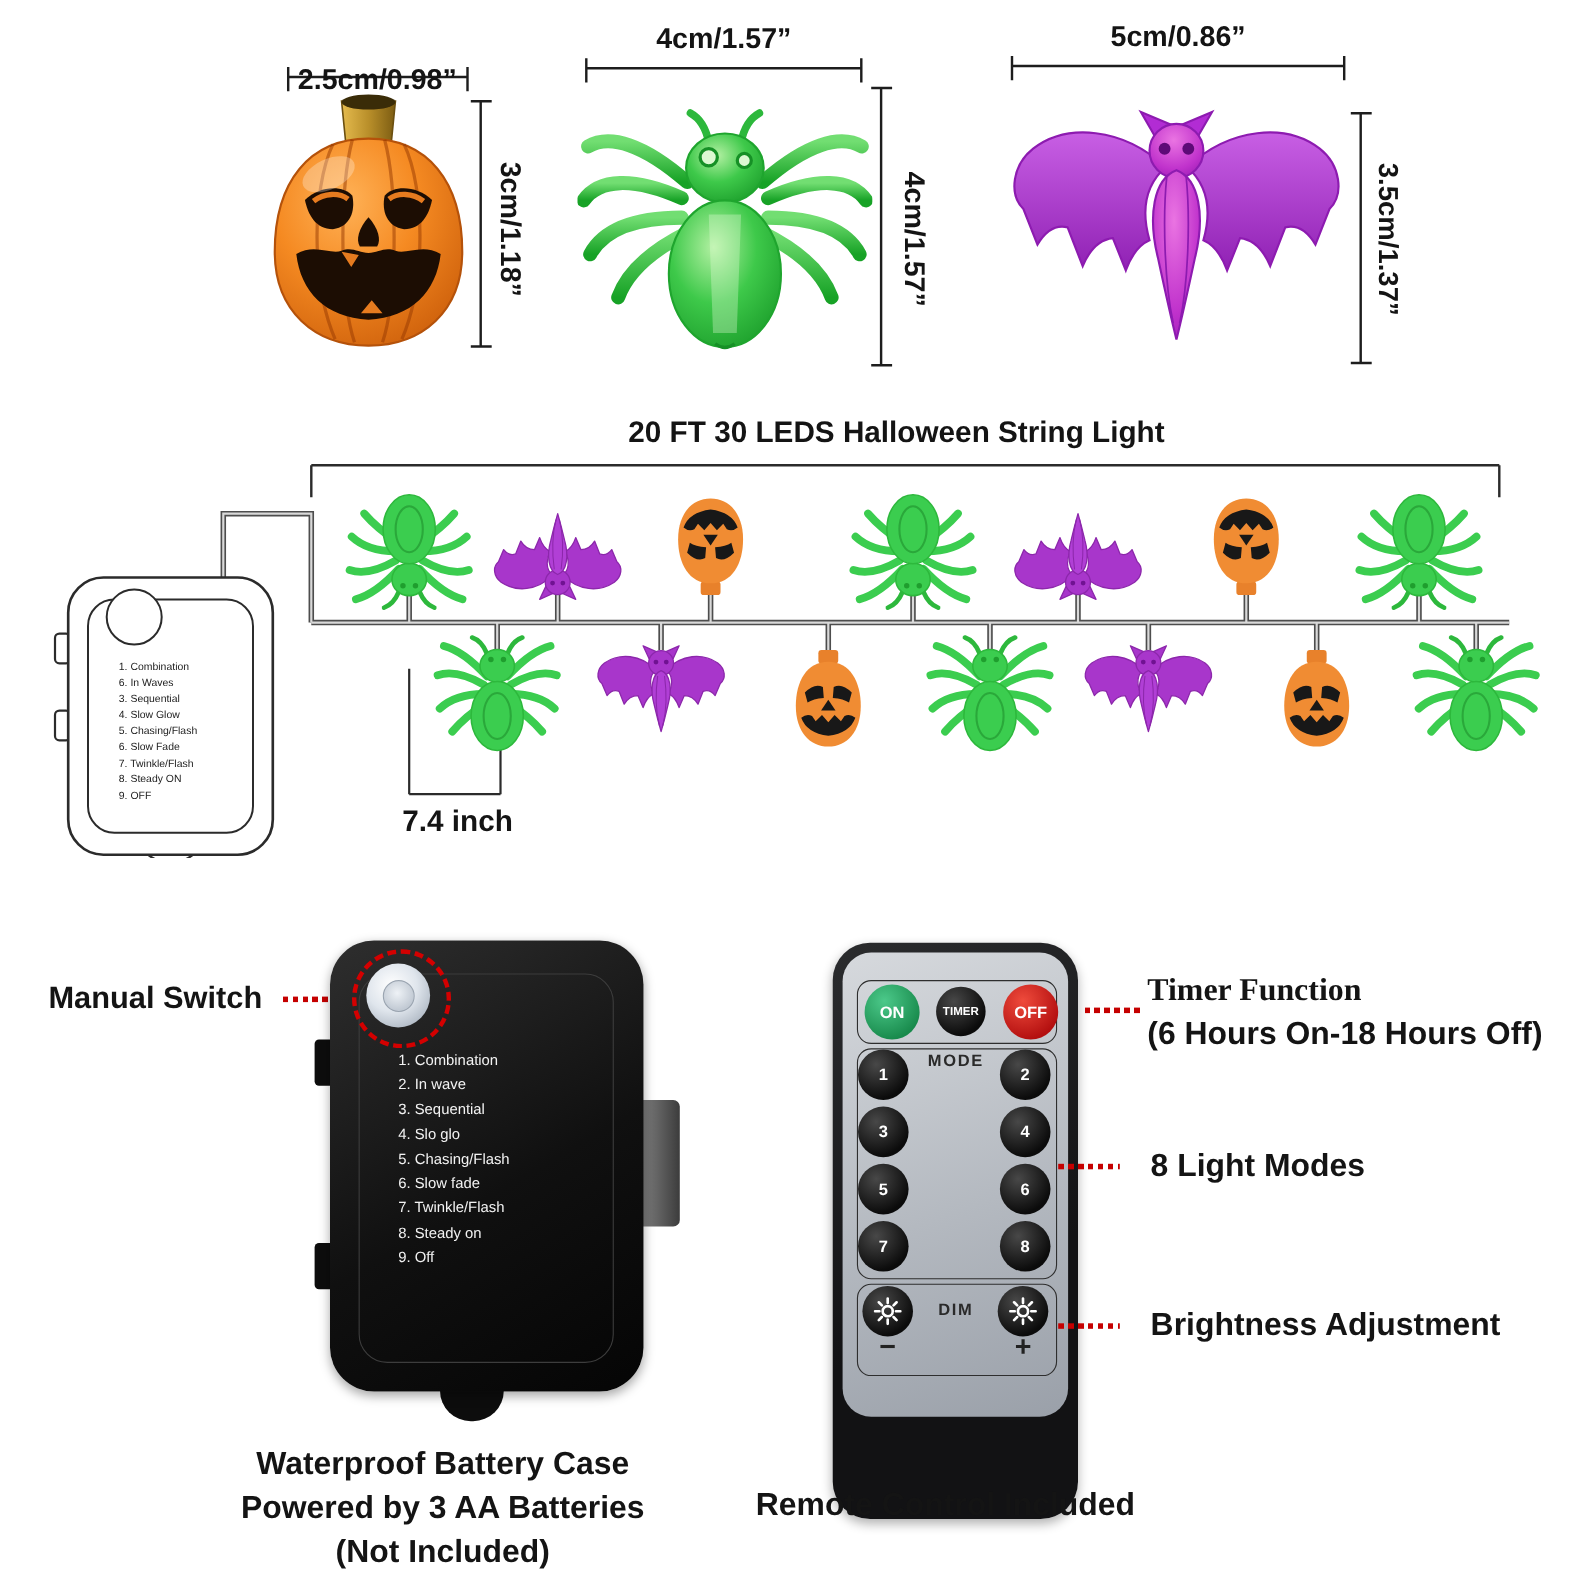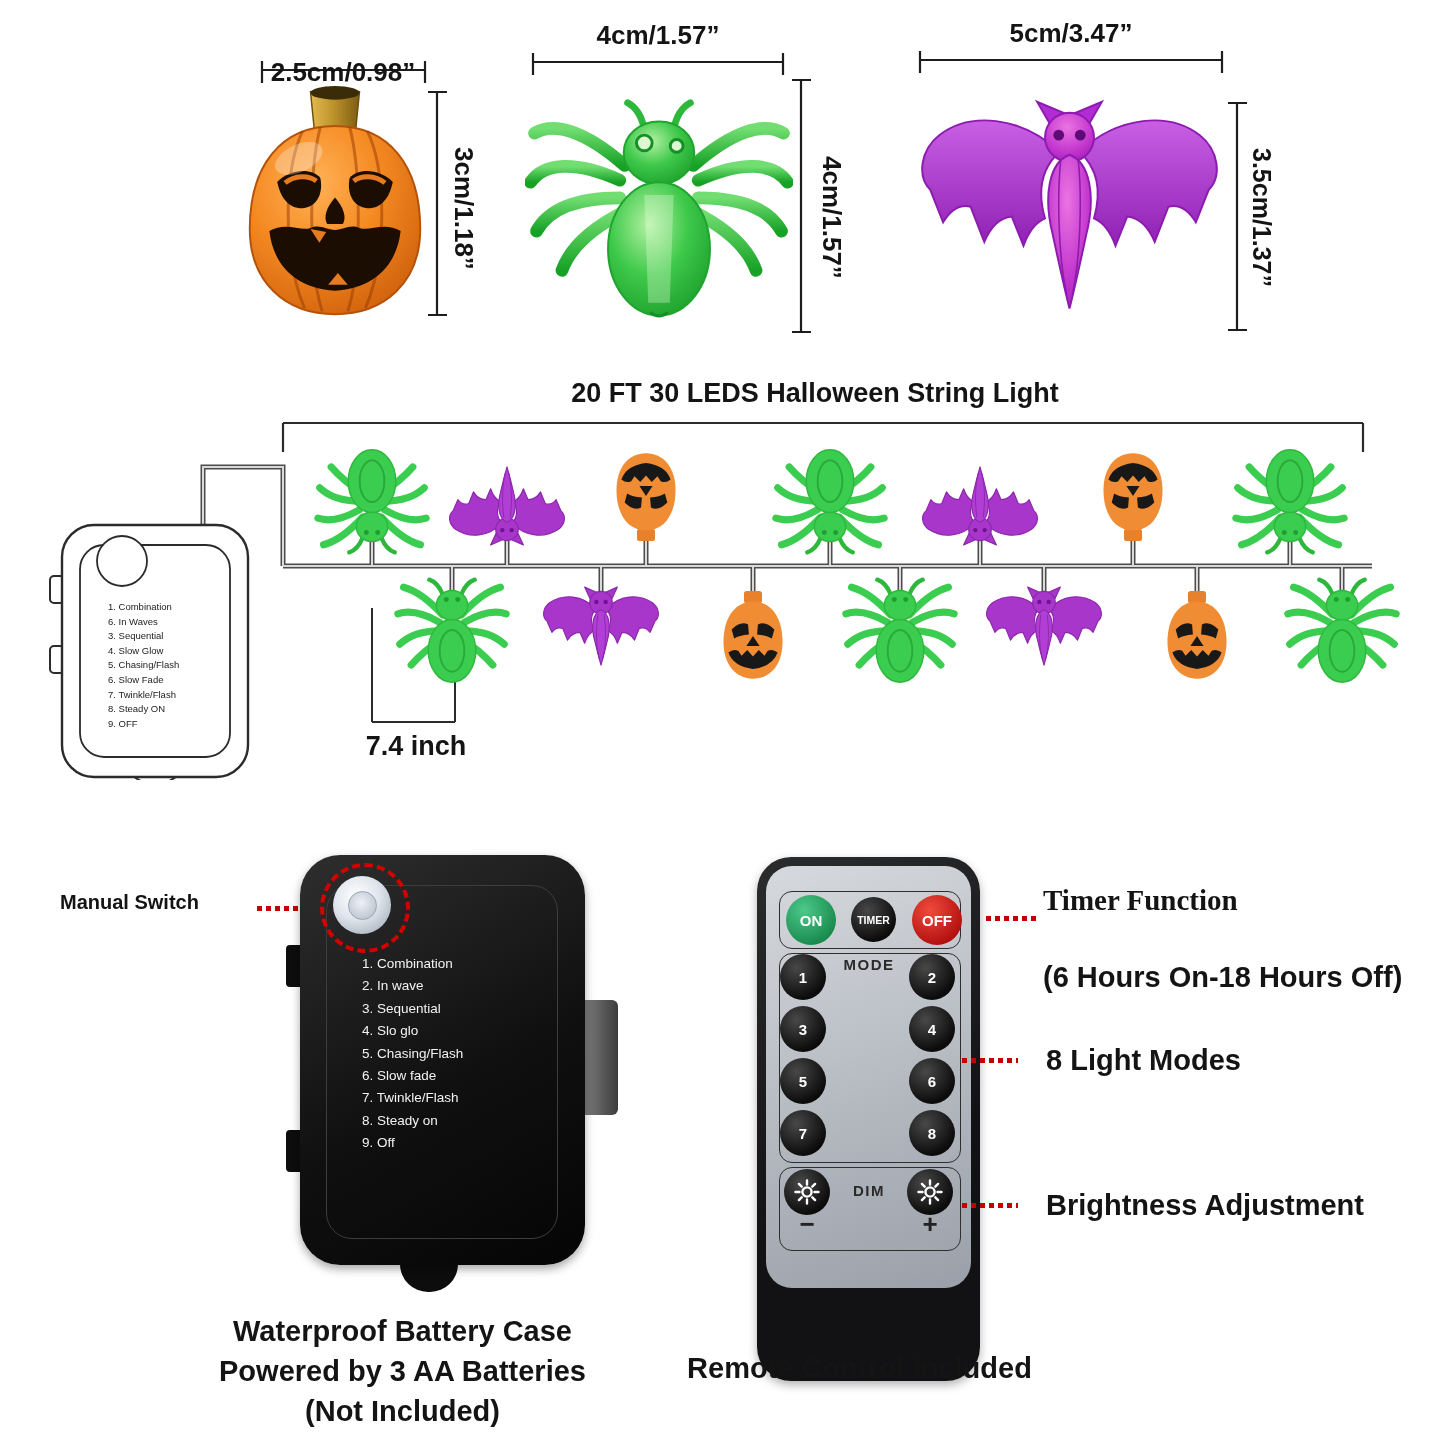--- a/index.html
+++ b/index.html
@@ -185,21 +185,21 @@
       <path d="M437,92 V315 M428,92 H447 M428,315 H447"></path>
       <path d="M533,62 H783 M533,53 V75 M783,53 V75"></path>
       <path d="M801,80 V332 M792,80 H811 M792,332 H811"></path>
       <path d="M920,60 H1222 M920,51 V73 M1222,51 V73"></path>
       <path d="M1237,103 V330 M1228,103 H1247 M1228,330 H1247"></path>
     </g>
   </svg>
 
   <div class="abs lbl ctr" style="left:243px;top:26px;width:200px;font-size:26px;margin-top:31px;">2.5cm/0.98”</div>
   <div class="abs lbl ctr" style="left:558px;top:20px;width:200px;font-size:26px;">4cm/1.57”</div>
-  <div class="abs lbl ctr" style="left:971px;top:18px;width:200px;font-size:26px;">5cm/3.47”</div>
+  <div class="abs lbl ctr" style="left:971px;top:18px;width:200px;font-size:26px;">5cm/0.86”</div>
   <div class="abs vlbl" style="left:448px;top:103px;height:210px;font-size:26px;">3cm/1.18”</div>
   <div class="abs vlbl" style="left:816px;top:108px;height:218px;font-size:26px;">4cm/1.57”</div>
   <div class="abs vlbl" style="left:1247px;top:98px;height:238px;font-size:25px;">3.5cm/1.37”</div>
 
   <div class="abs lbl ctr" style="left:465px;top:378px;width:700px;font-size:27px;">20 FT 30 LEDS Halloween String Light</div>
 
   <svg class="abs" style="left:0;top:380px;" width="1445" height="400">
 
     <path d="M283,43 H1363 M283,43 V72 M1363,43 V72" fill="none" stroke="#2b2b2b" stroke-width="2.2"></path>
 
@@ -244,21 +244,21 @@
     <div>4. Slow Glow</div>
     <div>5. Chasing/Flash</div>
     <div>6. Slow Fade</div>
     <div>7. Twinkle/Flash</div>
     <div>8. Steady ON</div>
     <div>9. OFF</div>
   </div>
 
   <div class="abs lbl ctr" style="left:330px;top:731px;width:172px;font-size:27px;">7.4 inch</div>
 
-  <div class="abs lbl" style="left:44px;top:891px;font-size:20px;margin-left:16px;">Manual Switch</div>
+  <div class="abs lbl" style="left:44px;top:891px;font-size:28px;">Manual Switch</div>
   <div class="abs rdash" style="left:257px;top:906px;width:55px;"></div>
 
   <div class="abs clipR" style="left:578px;top:1000px;width:40px;height:115px;"></div>
   <div class="abs clipL" style="left:286px;top:945px;width:20px;height:42px;"></div>
   <div class="abs clipL" style="left:286px;top:1130px;width:20px;height:42px;"></div>
   <div class="abs bump" style="left:400px;top:1260px;width:58px;height:32px;"></div>
 
   <div class="abs blackcase" style="left:300px;top:855px;width:285px;height:410px;">
     <div class="abs caseinner" style="left:26px;top:30px;width:230px;height:352px;"></div>
     <div class="abs whitebtn" style="left:33px;top:21px;width:58px;height:58px;">
@@ -315,19 +315,19 @@
     </div>
     <div class="abs ctr" style="left:34px;top:352px;width:32px;font-size:26px;font-weight:bold;color:#222;">−</div>
     <div class="abs ctr" style="left:157px;top:352px;width:32px;font-size:26px;font-weight:bold;color:#222;">+</div>
   </div>
 
   <div class="abs rdash" style="left:986px;top:916px;width:52px;"></div>
   <div class="abs rdash" style="left:962px;top:1058px;width:56px;"></div>
   <div class="abs rdash" style="left:962px;top:1203px;width:56px;"></div>
 
   <div class="abs lbl" style="left:1043px;top:884px;font-size:29px;font-family:Liberation Serif, serif;">Timer Function</div>
-  <div class="abs lbl" style="left:1043px;top:924px;font-size:29px;margin-top:37px;">(6 Hours On-18 Hours Off)</div>
+  <div class="abs lbl" style="left:1043px;top:924px;font-size:29px;">(6 Hours On-18 Hours Off)</div>
   <div class="abs lbl" style="left:1046px;top:1044px;font-size:29px;">8 Light Modes</div>
   <div class="abs lbl" style="left:1046px;top:1189px;font-size:29px;">Brightness Adjustment</div>
 
   <div class="abs lbl ctr" style="left:672px;top:1352px;width:375px;font-size:29px;">Remote Control Included</div>
 
 </div>
 
 </body></html>

